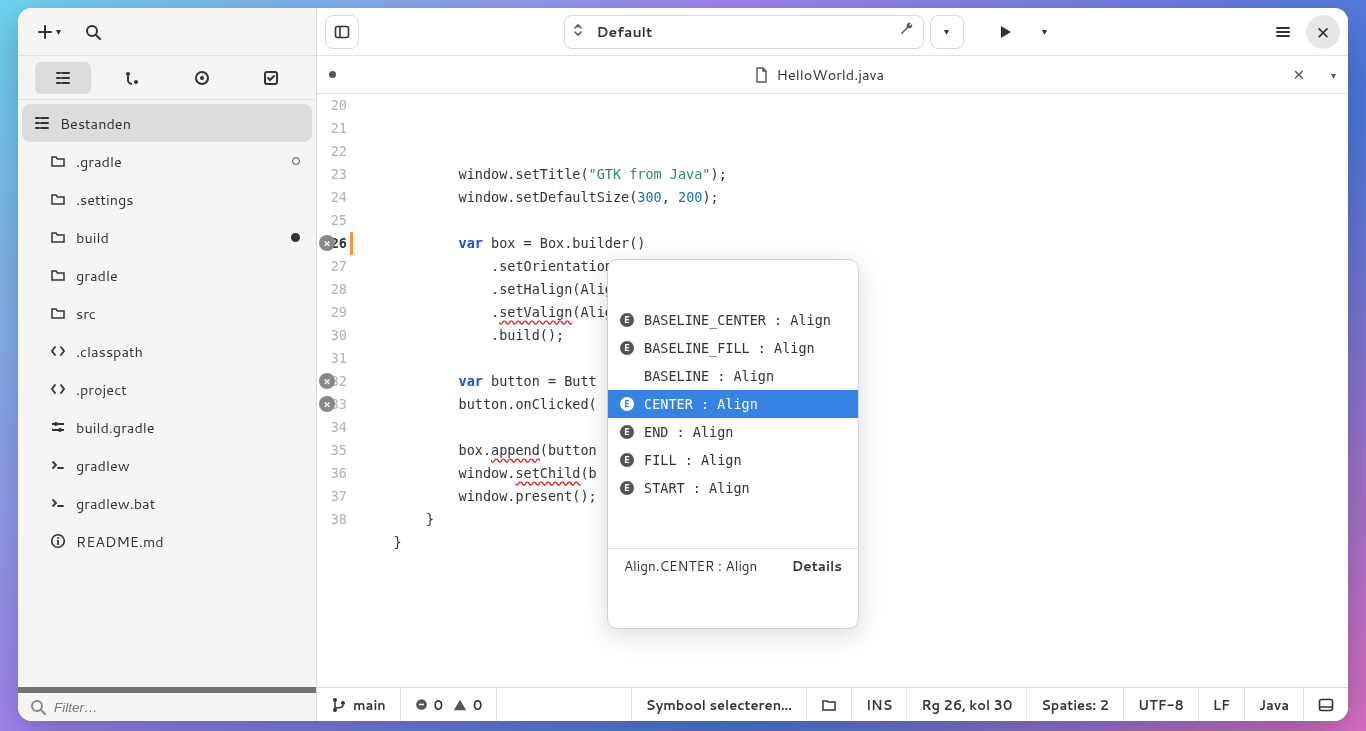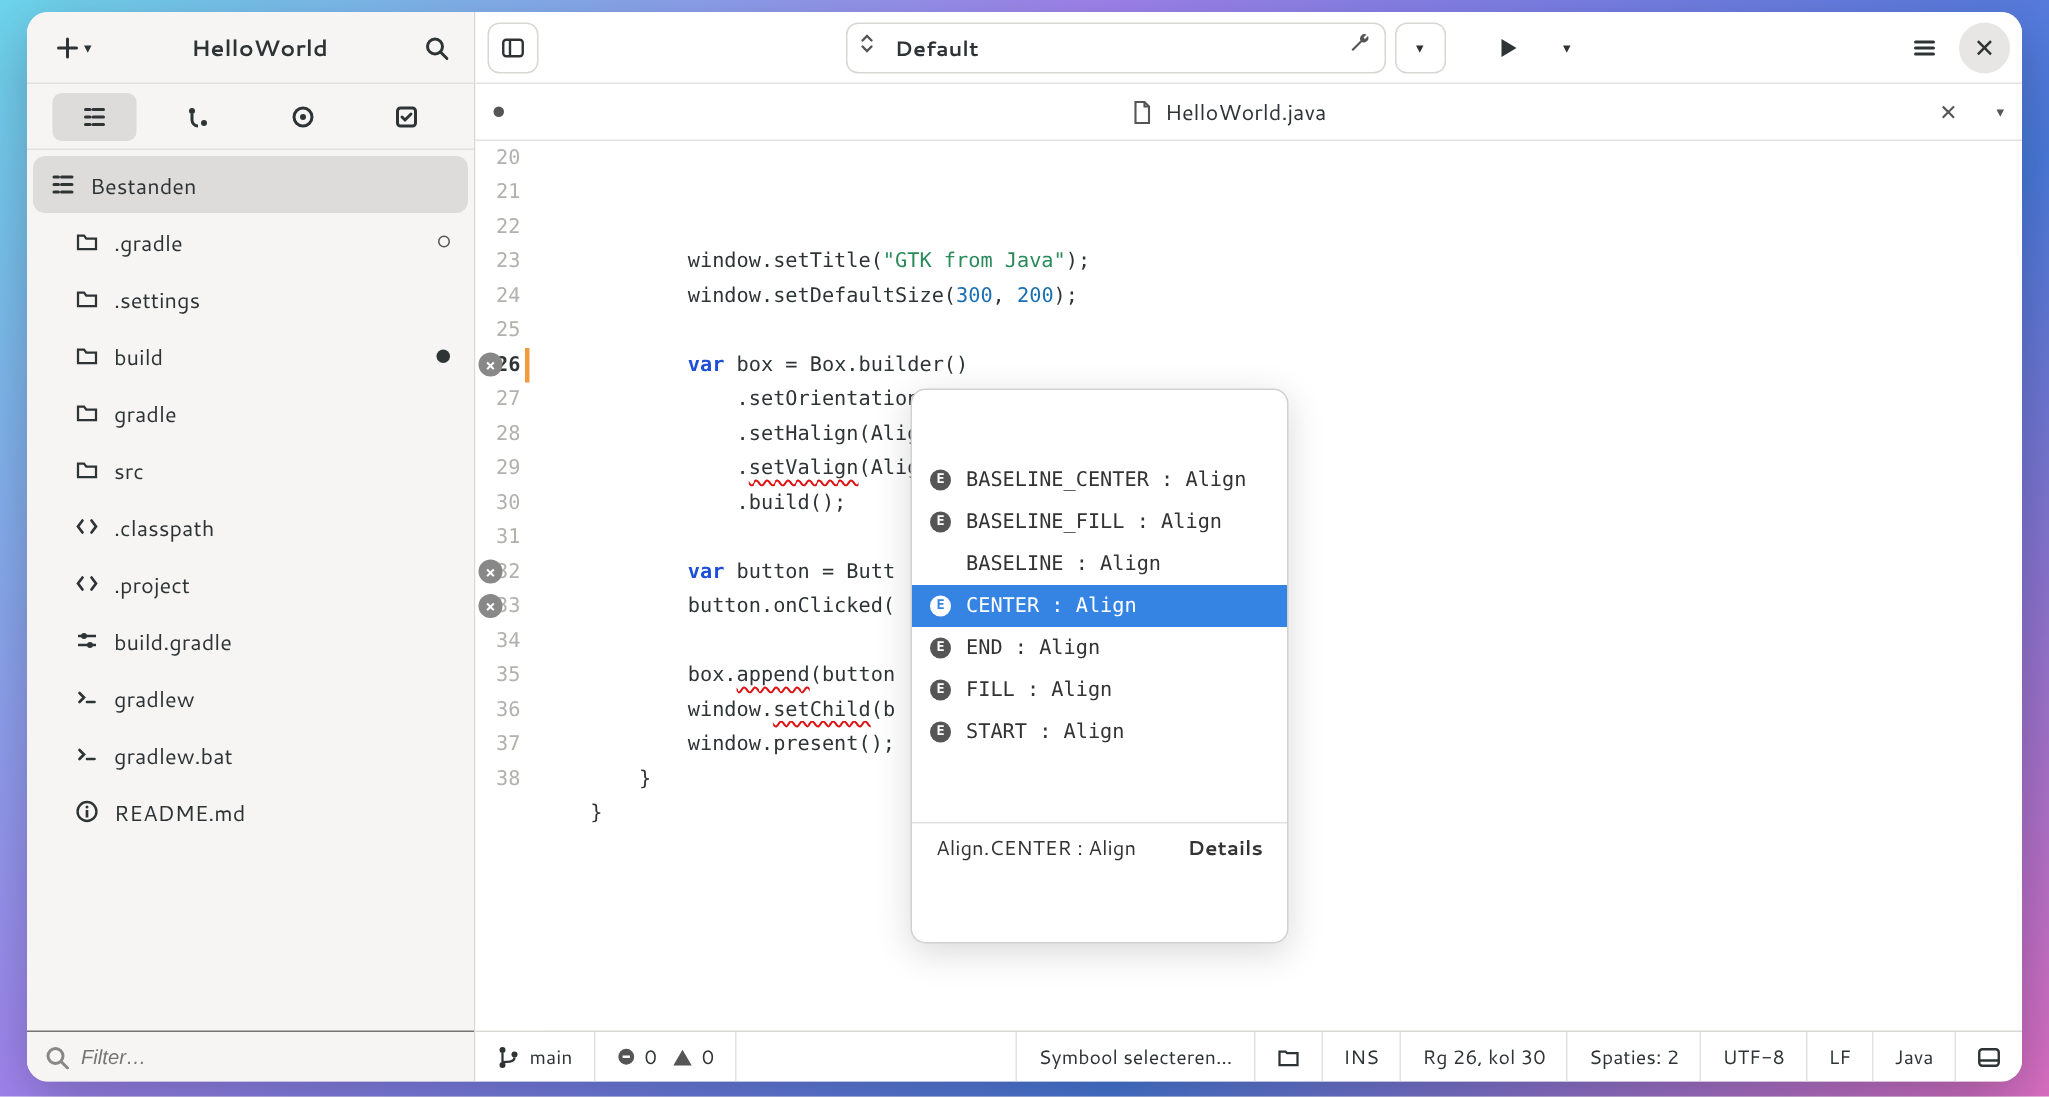--- a/index.html
+++ b/index.html
@@ -93,21 +93,21 @@
   .tree-row.selected { background: #dedcda; }
   .tree-row .label { flex: 1; font-size: 14.5px; }
   .tree-row .dot {
     width: 8px; height: 8px; border-radius: 50%;
   }
   .dot.hollow { border: 1.5px solid #555; width:8px; height:8px; }
   .dot.solid  { background: #2e3436; width:9px; height:9px; }
   .tree-icon { width:16px; height:16px; display:inline-flex; align-items:center; justify-content:center; color:#2e3436; }
   .sb-footer {
     height: 34px;
-    border-top: 1px solid #737373;
+    border-top: 6px solid #737373;
     display: flex;
     align-items: center;
     padding: 0 12px;
     gap: 8px;
     font-size: 13px;
     color: #888;
   }
   .sb-footer input {
     border: none; outline: none; background: transparent;
     font-size: 13.5px; font-style: italic; color:#888; flex:1;
@@ -234,20 +234,21 @@
     color:#333;
   }
   .popup-foot .details { font-weight:700; cursor:pointer;}
   
   .status {
     height: 34px;
     border-top: 1px solid #d9d7d4;
     display:flex; align-items:stretch;
     font-size: 13px;
     color:#2e3436;
+    font-weight:bold;
   }
   .status .cell {
     display:flex;align-items:center;justify-content:center;
     padding: 0 14px;
     border-left:1px solid #e4e2e0;
     gap:6px;
     cursor: default;
   }
   .status .cell:first-child{border-left:none;}
   .status .grow { flex:1; }
@@ -259,21 +260,20 @@
 <div class="window">
 
   <div class="sidebar">
     <div class="sb-header">
       <button class="iconbtn" style="width:46px;">
         <svg class="svg" viewBox="0 0 16 16">
             <path d="M8 2v12M2 8h12" stroke="currentColor" stroke-width="2" stroke-linecap="round"></path>
           </svg>
         <span style="margin-left:3px;font-size:10px;">▾</span>
       </button>
-      <div class="sb-title">HelloWorld</div>
       <button class="iconbtn">
         <svg class="svg" viewBox="0 0 16 16">
             <circle cx="7" cy="7" r="5" stroke="currentColor" stroke-width="2" fill="none"></circle>
             <path d="M11 11l4 4" stroke="currentColor" stroke-width="2" stroke-linecap="round"></path>
           </svg>
       </button>
     </div>
 
     <div class="sb-tabs">
       <div class="sb-tab active">

